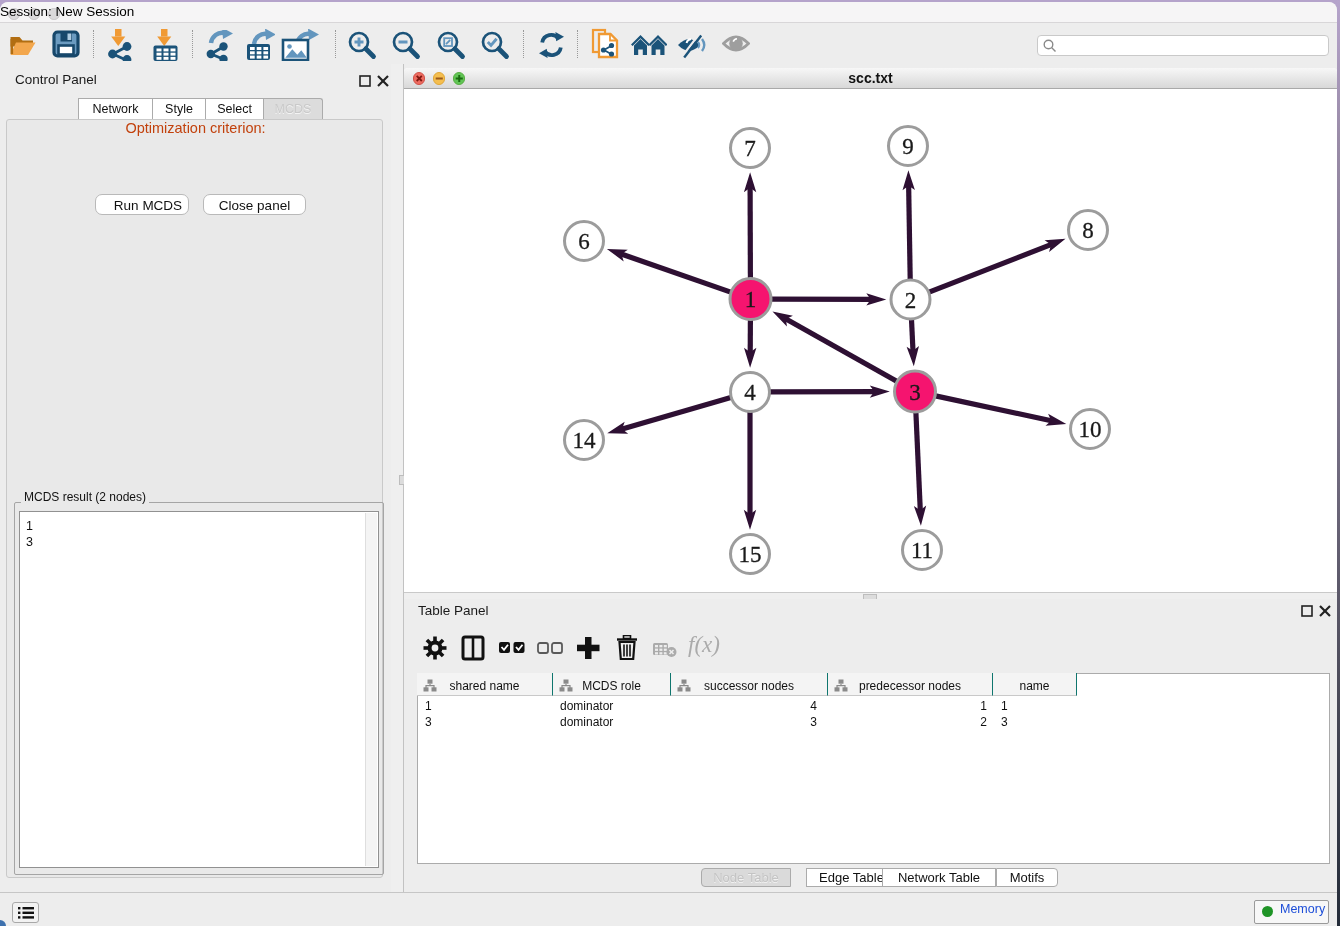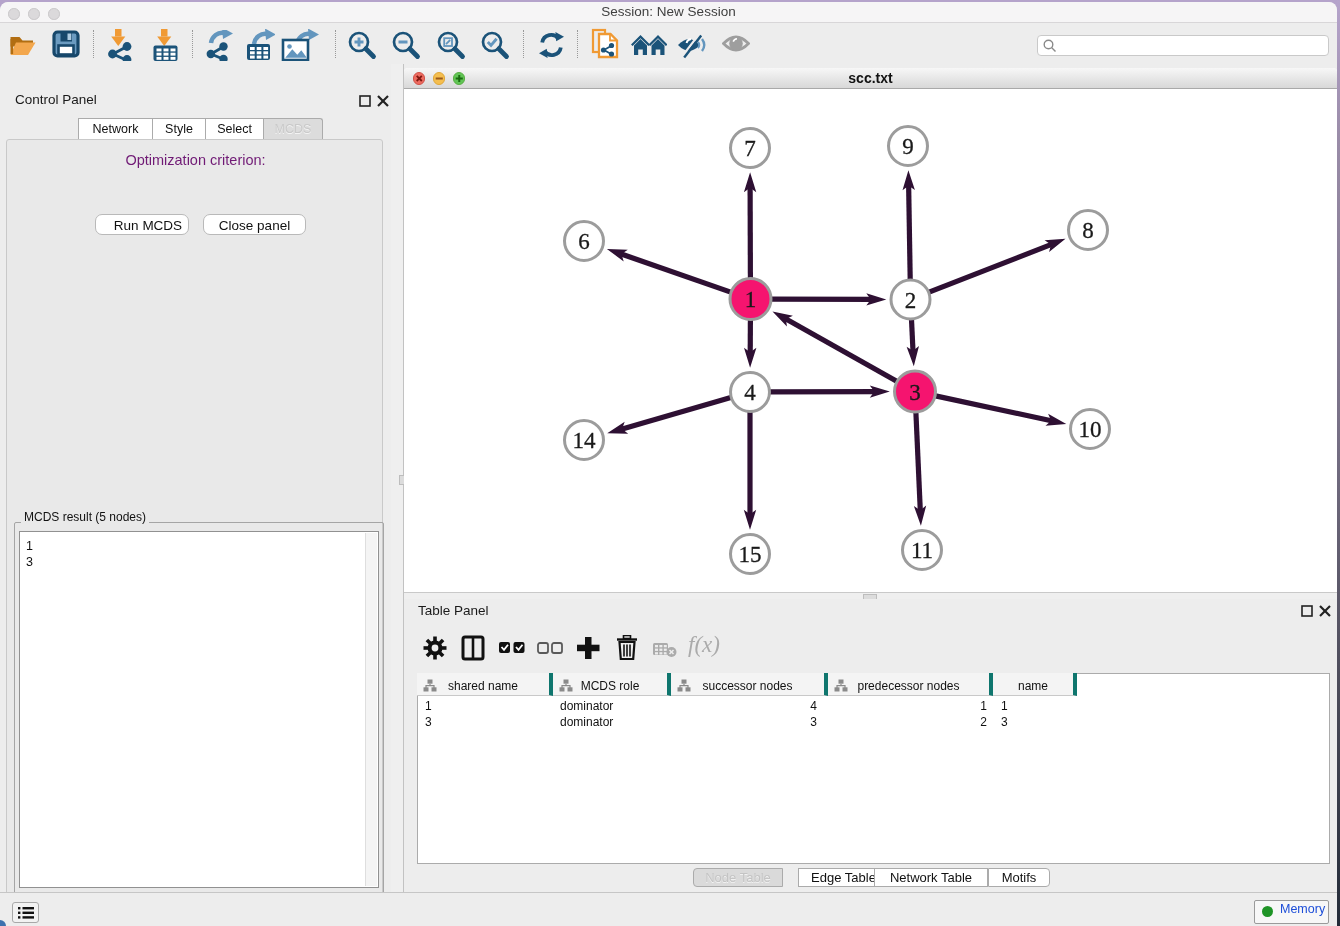--- a/index.html
+++ b/index.html
@@ -3,45 +3,45 @@
 <meta charset="utf-8">
 <style>
 * { margin:0; padding:0; box-sizing:border-box; }
 html,body { width:1340px; height:926px; overflow:hidden; }
 body { font-family:"Liberation Sans", sans-serif; background:#B5A3CB; position:relative; }
 #win { position:absolute; left:0; top:2px; width:1337px; height:924px; background:#EDEDED; border-radius:8px 8px 0 0; overflow:hidden; }
 #edgeR { position:absolute; right:0; top:0; width:3px; height:926px;
   background:linear-gradient(#B6A4CC 0%, #9A8CA8 15%, #7A7288 45%, #4A4A58 75%, #232B38 100%); }
 #titlebar { position:absolute; left:0; top:0; width:1337px; height:21px; background:#F6F5F6; border-bottom:1px solid #D8D6D8; border-radius:8px 8px 0 0; }
 .tl { position:absolute; top:6px; width:11.5px; height:11.5px; border-radius:50%; background:#DBD9DB; border:1px solid #C8C6C8; }
-#title { position:absolute; top:2px; left:0; width:100%; text-align:center; font-size:13.5px; color:#404040; }
+#title { position:absolute; top:2px; left:0; width:100%; font-size:13.5px; color:#000000; }
 #toolbar { position:absolute; left:0; top:22px; width:1337px; height:40px; background:#EDEDED; }
 .sep { position:absolute; top:6px; height:28px; width:0; border-left:1px dotted #999; }
 #searchbox { position:absolute; left:1037px; top:11px; width:292px; height:21px; background:#fff; border:1px solid #C9C9C9; border-radius:4px; }
 .ticon { position:absolute; top:5px; }
-#cpanel { position:absolute; left:0; top:62px; width:391px; height:828px; background:#EDEDED;margin-top:20px; }
+#cpanel { position:absolute; left:0; top:62px; width:391px; height:828px; background:#EDEDED; }
 #cp-title { position:absolute; left:15px; top:8px; font-size:13.5px; color:#1A1A1A; }
 .tab { position:absolute; top:34px; height:22px; border:1px solid #ABABAB; background:#fff; font-size:12.5px; color:#111; text-align:center; line-height:21px; }
 #cp-content { position:absolute; left:6px; top:55px; width:377px; height:759px; background:#E9E9E9; border:1px solid #C9C9C9; border-radius:3px; }
 #vsplit { position:absolute; left:391px; top:62px; width:13px; height:828px; background:#EFEFEF; }
 #vsplit-line { position:absolute; left:12px; top:0; width:1px; height:828px; background:#C2C2C2; }
 #vgrip { position:absolute; left:8px; top:411px; width:6px; height:10px; background:#DCDCDC; border:1px solid #BDBDBD; }
 #netwin { position:absolute; left:404px; top:66px; width:933px; height:524px; background:#fff; border-radius:4px 4px 0 0; }
 #nettitle { position:absolute; left:0; top:0; width:933px; height:21px; border-radius:4px 4px 0 0;
   background:linear-gradient(#F7F7F7,#D8D8D8); border-bottom:1px solid #A9A9A9; }
 #nettitle .t { position:absolute; width:100%; text-align:center; top:2px; font-size:14px; color:#111; font-weight:bold;}
 .mac { position:absolute; top:4px; width:12.5px; height:12.5px; border-radius:50%; }
 #hsplit { position:absolute; left:404px; top:590px; width:933px; height:7px; background:#EFEFEF; border-top:1px solid #C9C9C9; }
 #hgrip { position:absolute; left:459px; top:0.5px; width:14px; height:6px; background:#DCDCDC; border:1px solid #BDBDBD; }
 #tpanel { position:absolute; left:404px; top:597px; width:933px; height:293px; background:#EDEDED; }
 #tp-title { position:absolute; left:14px; top:4px; font-size:13.5px; color:#1A1A1A; }
 #tbl { position:absolute; left:13px; top:74px; width:913px; height:191px; background:#fff; border:1px solid #ABABAB; }
-.th { position:absolute; top:0; height:23px; background:#F4F4F4; border-right:4px solid #0f766e; border-bottom:1px solid #C9C9C9; font-size:12px; color:#111; text-align:center; line-height:26px; }
+.th { position:absolute; top:0; height:23px; background:#F4F4F4; border-right:1px solid #0f766e; border-bottom:1px solid #C9C9C9; font-size:12px; color:#111; text-align:center; line-height:26px; }
 .td { position:absolute; font-size:12px; color:#111; height:16px; line-height:16px; }
-.btab { position:absolute; top:269px; height:19px; border:1px solid #ABABAB; background:#fff; font-size:13px; color:#111; text-align:center; line-height:18px; }
+.btab { position:absolute; top:269px; height:19px; border:1px solid #ABABAB; background:#fff; font-size:13px; color:#111; text-align:center; line-height:18px;margin-left:8px; }
 #statusbar { position:absolute; left:0; top:890px; width:1337px; height:36px; background:#EDEDED; border-top:1px solid #C6C6C6; }
 </style>
 </head>
 <body>
 <div id="win">
   <div id="titlebar">
     <div class="tl" style="left:8px"></div>
     <div class="tl" style="left:28px"></div>
     <div class="tl" style="left:48px"></div>
     <div id="title">Session: New Session</div>
@@ -192,25 +192,25 @@
         <g stroke="#222" stroke-width="2.2">
           <line x1="19" y1="1" x2="29" y2="11"></line>
           <line x1="29" y1="1" x2="19" y2="11"></line>
         </g>
       </svg>
 <div class="tab" style="left:78px;width:75px;">Network</div>
 <div class="tab" style="left:152px;width:54px;">Style</div>
 <div class="tab" style="left:205px;width:59px;">Select</div>
 <div class="tab" style="left:263px;width:60px;background:#DCDCDC;color:#C9C9C9;text-shadow:0 1px 0 #F4F4F4;border-radius:0 3px 0 0;border-bottom:1px solid #DCDCDC;height:23px;">MCDS</div>
 <div id="cp-content"></div>
-<div style="position:absolute;left:0;top:68px;width:391px;text-align:center;font-size:14.5px;color:#701a75;">Optimization criterion:</div>
+<div style="position:absolute;left:0;top:56px;width:391px;text-align:center;font-size:14.5px;color:#c2410c;">Optimization criterion:</div>
 <div style="position:absolute;left:95px;top:130px;width:94px;height:21px;background:#fff;border:1px solid #B9B9B9;border-radius:7px;font-size:13.5px;color:#111;text-align:center;line-height:21px;padding-left:12px;">Run MCDS</div>
 <div style="position:absolute;left:203px;top:130px;width:103px;height:21px;background:#fff;border:1px solid #B9B9B9;border-radius:7px;font-size:13.5px;color:#111;text-align:center;line-height:21px;">Close panel</div>
 <div style="position:absolute;left:14px;top:438px;width:370px;height:373px;border:1px solid #A5A5A5;border-radius:2px;"></div>
-<div style="position:absolute;left:21px;top:426px;background:#E9E9E9;padding:0 3px;font-size:12px;color:#111;">MCDS result (5 nodes)</div>
+<div style="position:absolute;left:21px;top:426px;background:#E9E9E9;padding:0 3px;font-size:12px;color:#111;">MCDS result (2 nodes)</div>
 <div style="position:absolute;left:19px;top:447px;width:360px;height:357px;background:#fff;border:1px solid #919191;"></div>
 <div style="position:absolute;left:365px;top:449px;width:12px;height:353px;background:#F4F4F4;border-left:1px solid #DEDEDE;"></div>
 <div style="position:absolute;left:26px;top:455px;font-size:12.5px;color:#111;line-height:15.5px;">1<br>3</div>
     </div>
   <div id="vsplit">
       <div id="vsplit-line"></div>
       <div id="vgrip"></div>
     </div>
   <div id="netwin">
     <div id="nettitle">

